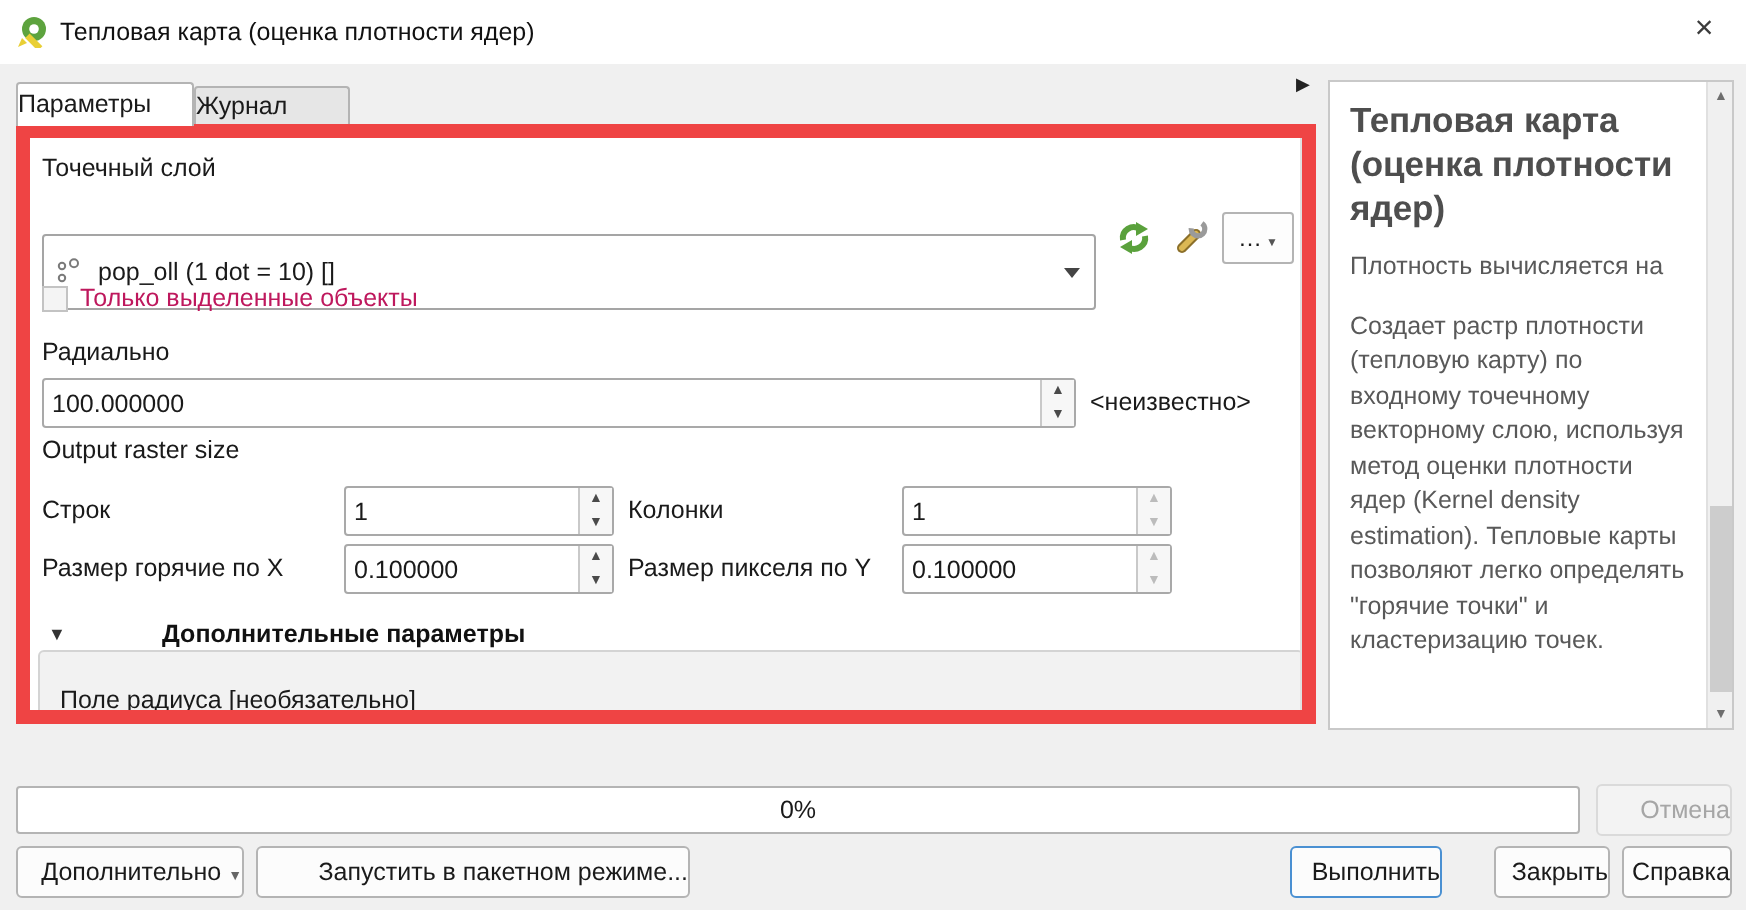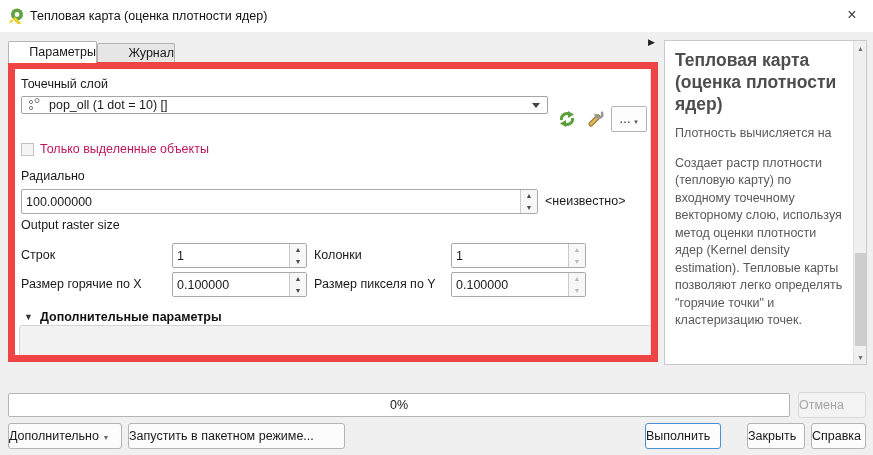--- a/index.html
+++ b/index.html
@@ -14,21 +14,21 @@
   }
   .abs { position: absolute; }
 
   
   .titlebar { left:0; top:0; width:873px; height:32px; background:#ffffff; }
   .title-text { left:30px; top:0; height:32px; line-height:32px; font-size:12.5px; color:#111; }
   .close-btn { right:8px; top:0; width:26px; height:30px; text-align:center; line-height:30px;
                font-size:16px; color:#3c3c3c; cursor:pointer; }
 
   
-  .tab { text-align:right; border:1px solid #b4b4b4; border-bottom:none;
+  .tab { text-align:left; border:1px solid #b4b4b4; border-bottom:none;
          border-top-left-radius:2px; border-top-right-radius:2px; }
   .tab-active { left:8px; top:41px; width:89px; height:22px; line-height:21px; background:#ffffff; z-index:3; }
   .tab-inactive { left:97px; top:43px; width:78px; height:19px; line-height:18px; background:#e6e6e6; z-index:2; }
 
   
   .main-panel { left:8px; top:62px; width:650px; height:300px; background:#fff;
                 border:7px solid #ef4444; z-index:1; overflow:hidden; }
   .lbl { position:absolute; color:#1a1a1a; white-space:nowrap; }
   .lbl-disabled { color:#be185d; }
 
@@ -44,21 +44,21 @@
 
   .checkbox { position:absolute; width:13px; height:13px; background:#f4f4f4; border:1px solid #c3c3c3; }
 
   .spin { position:absolute; height:25px; background:#fff; border:1px solid #a9a9a9; border-radius:2px; display:flex; }
   .spin input { flex:1; min-width:0; border:none; outline:none; background:transparent;
                 font-family:"Liberation Sans",sans-serif; font-size:12.5px; color:#1a1a1a; padding:0 4px; }
   .spin-btns { width:17px; border-left:1px solid #c9c9c9; display:flex; flex-direction:column; background:#f7f7f7; }
   .sb { flex:1; display:flex; align-items:center; justify-content:center; font-size:7px; color:#4a4a4a; cursor:pointer; }
   .spin-disabled .sb { color:#bcbcbc; }
 
-  .adv-header { position:absolute; font-weight:bold; color:#111; }
+  .adv-header { position:absolute; font-weight:bold; color:#111;margin-left:41px; }
   .adv-tri { position:absolute; font-size:9px; color:#333; }
   .adv-panel { position:absolute; background:#f2f2f2; border:1px solid #d4d4d4; border-radius:3px; overflow:hidden; }
   .adv-input-partial { position:absolute; background:#fff; border:1px solid #a5a5a5; border-radius:3px; }
 
   
   .scrollbar { position:absolute; width:13px; background:#f0f0f0; border-left:1px solid #e0e0e0; }
   .scroll-arrow { position:absolute; left:0; width:13px; height:14px; display:flex; align-items:center;
                   justify-content:center; font-size:7px; color:#6e6e6e; background:#f0f0f0; cursor:pointer; }
   .scroll-thumb { position:absolute; left:1px; width:11px; background:#cdcdcd; cursor:pointer; }
 
@@ -68,21 +68,21 @@
   .help-panel { left:664px; top:40px; width:203px; height:325px; background:#fff;
                 border:1px solid #c9c9c9; overflow:hidden; }
   .help-content { position:absolute; left:10px; top:8px; width:172px; }
   .help-title { font-size:17.5px; font-weight:bold; color:#4e4e4e; line-height:22px; margin-bottom:10px; }
   .help-p { font-size:12.5px; color:#595959; line-height:17.5px; margin-bottom:12px; }
 
   
   .progress { left:8px; top:393px; width:782px; height:24px; background:#fff; border:1px solid #b4b4b4;
               border-radius:2px; text-align:center; line-height:22px; color:#1a1a1a; }
   .btn { position:absolute; height:26px; background:#fcfcfc; border:1px solid #b4b4b4; border-radius:3px;
-         text-align:left; line-height:24px; color:#1a1a1a; cursor:pointer; }
+         text-align:right; line-height:24px; color:#1a1a1a; cursor:pointer; }
   .btn-disabled { background:#f3f3f3; border-color:#dadada; color:#a6a6a6; cursor:default; }
   .btn-default { border-color:#4a90d2; }
   .btn-menu-caret { font-size:7px; color:#666; }
 </style>
 </head>
 <body>
 
 <div class="abs titlebar">
   <svg class="abs" style="left:8px;top:8px" width="16" height="16" viewBox="0 0 16 16">
     <circle cx="9" cy="6.5" r="6" fill="#5da33e"></circle>
@@ -96,21 +96,21 @@
 
 <div class="abs tab tab-active">Параметры</div>
 <div class="abs tab tab-inactive">Журнал</div>
 
 <div class="abs splitter-arrow" style="left:648px;top:37px">▶</div>
 
 <div class="abs main-panel">
 
   <div class="lbl" style="left:6px;top:8px">Точечный слой</div>
 
-  <div class="combo" style="left:6px;top:27px;width:527px;height:18px">
+  <div class="combo" style="left:6px;top:48px;width:527px;height:38px">
     <svg width="16" height="14" viewBox="0 0 16 14" style="margin-left:5px">
       <circle cx="4" cy="4" r="1.6" fill="none" stroke="#7a7a7a" stroke-width="1"></circle>
       <circle cx="4" cy="10" r="1.6" fill="none" stroke="#7a7a7a" stroke-width="1"></circle>
       <circle cx="10" cy="2.6" r="2" fill="none" stroke="#7a7a7a" stroke-width="1"></circle>
     </svg>
     <span class="combo-text" style="padding-left:6px">pop_oll (1 dot = 10) []</span>
     <span class="caret-down"></span>
   </div>
 
   <div class="tool-btn" style="left:540px;top:38px;width:24px;height:24px">
@@ -181,20 +181,21 @@
     <div class="spin-btns">
       <div class="sb">▲</div>
       <div class="sb">▼</div>
     </div>
   </div>
 
   <div class="adv-tri" style="left:9px;top:243px">▼</div>
   <div class="adv-header" style="left:25px;top:241px">Дополнительные параметры</div>
 
   <div class="adv-panel" style="left:4px;top:256px;width:633px;height:44px">
+    <div class="lbl" style="left:10px;top:17px">Поле радиуса [необязательно]</div>
     <div class="adv-input-partial" style="left:8px;top:37px;width:608px;height:20px"></div>
   </div>
 
   <div class="scrollbar" style="left:635px;top:0;height:298px">
     <div class="scroll-arrow" style="top:0">▲</div>
     <div class="scroll-thumb" style="top:137px;height:125px"></div>
     <div class="scroll-arrow" style="bottom:0">▼</div>
   </div>
 </div>
 

